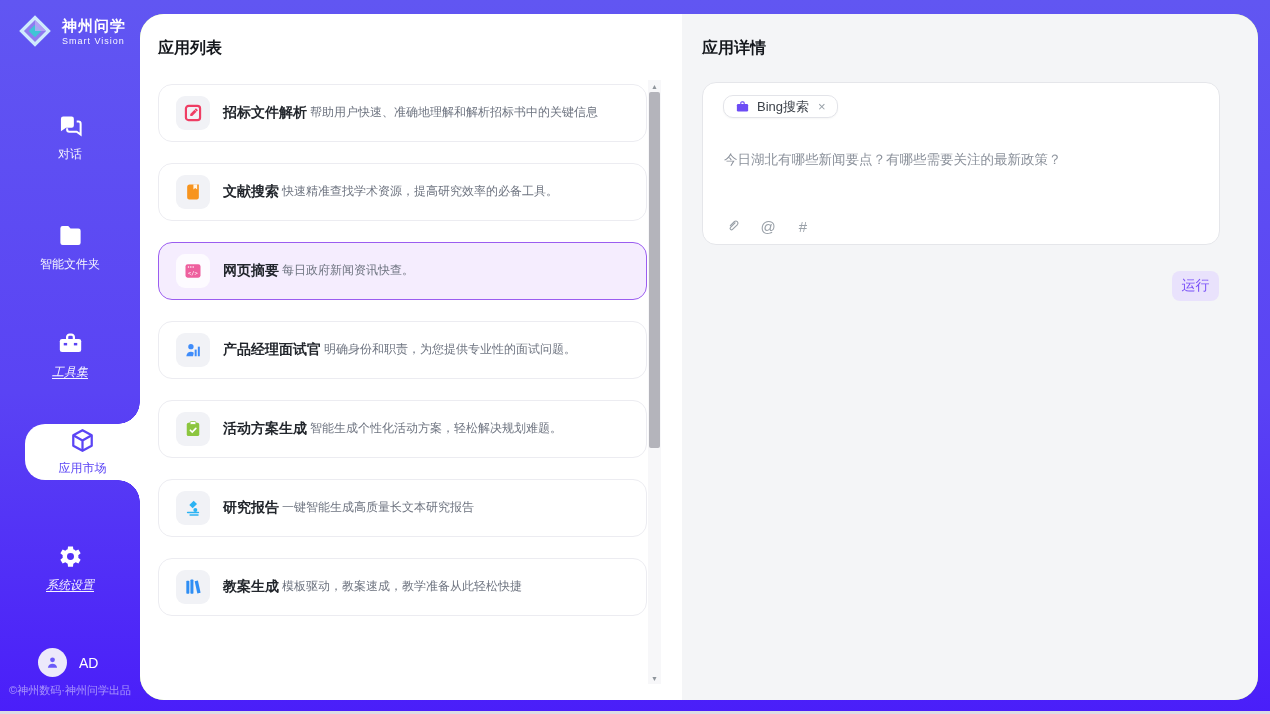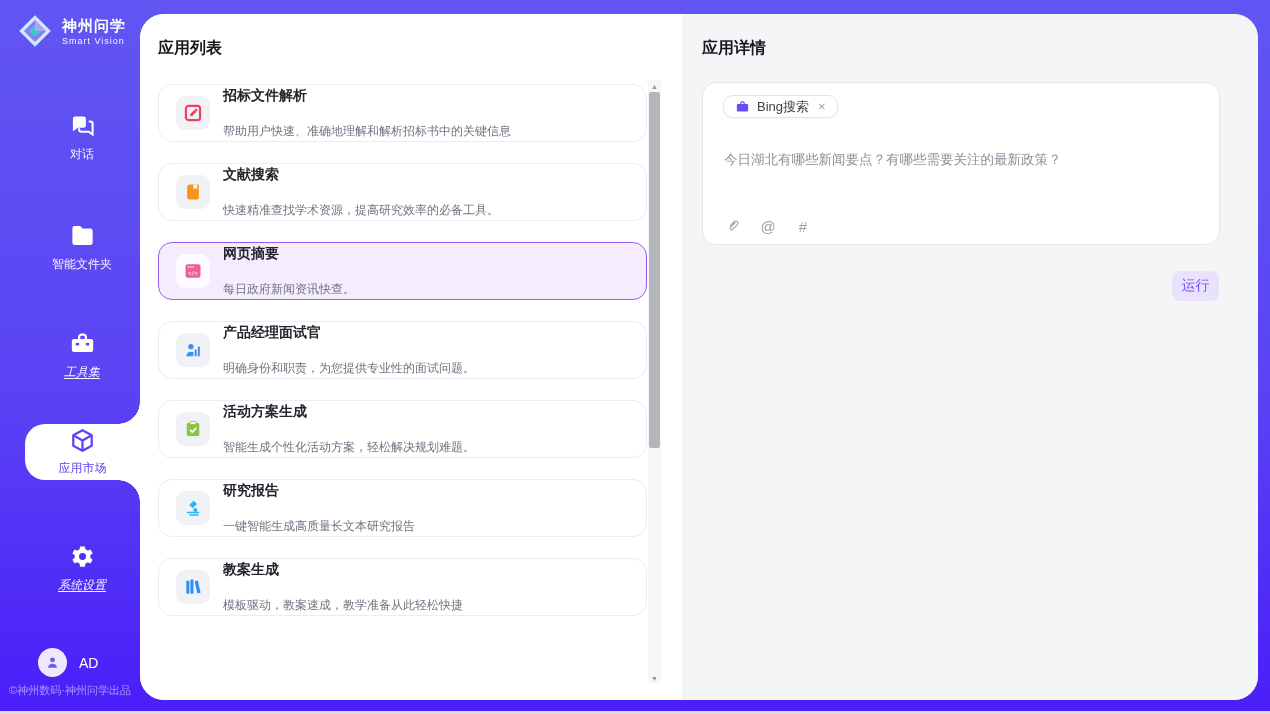--- a/index.html
+++ b/index.html
@@ -11,21 +11,21 @@
   }
   .bottom-line { position:absolute; left:0; right:0; bottom:0; height:3px; background:#dcdce4; }
 
   
   .sidebar { position:absolute; left:0; top:0; bottom:0; width:140px; color:#fff; }
   .logo { position:absolute; left:16px; top:12px; display:flex; align-items:center; gap:8px; }
   .logo-diamond { width:38px; height:38px; }
   .logo-name { font-size:15px; font-weight:bold; letter-spacing:1px; }
   .logo-tagline { font-size:9px; letter-spacing:1px; opacity:.95; }
 
-  .nav-item { position:absolute; left:12px; width:140px; display:flex; flex-direction:column; align-items:center; gap:7px; cursor:pointer; }
+  .nav-item { position:absolute; left:0; width:140px; display:flex; flex-direction:column; align-items:center; gap:7px; cursor:pointer; }
   .nav-item svg { width:27px; height:27px; }
   .nav-label { font-size:12px; color:rgba(255,255,255,.95); }
   .nav-label.u { text-decoration:underline; text-underline-offset:2px;font-style:italic; }
 
   .nav-active { position:absolute; left:25px; right:0; top:424px; height:56px;
     background:#fff; border-radius:20px 0 0 20px;
     display:flex; flex-direction:column; align-items:center; justify-content:center; gap:6px;
     color:#5b45f5; cursor:pointer; }
   .nav-active::before { content:''; position:absolute; right:0; top:-22px; width:22px; height:22px;
     background:radial-gradient(circle at 0 0, transparent 21.5px, #fff 22px); }
@@ -52,21 +52,21 @@
 
   
   .cards { position:absolute; left:18px; top:70px; width:489px; bottom:0; overflow:hidden; }
   .card { height:58px; margin-bottom:21px; background:#fff; border:1px solid #ececf1; border-radius:14px;
     display:flex; align-items:center; padding-left:17px; gap:13px; cursor:pointer; }
   .card.selected { background:#f5edfe; border:1.5px solid #9b5df0; }
   .app-icon { width:34px; height:34px; border-radius:9px; background:#f1f2f6; flex-shrink:0;
     display:flex; align-items:center; justify-content:center; }
   .card.selected .app-icon { background:#fdfbff; }
   .app-icon svg { width:20px; height:20px; }
-  .card-text { display:flex; flex-direction:column; gap:18px; }
+  .card-text { display:flex; gap:3px; }
   .card-title { font-size:14px; font-weight:bold; color:#22262c; }
   .card-desc { font-size:12px; color:#6e7480; }
 
   
   .scrollbar { position:absolute; left:508px; top:66px; bottom:16px; width:13px; background:#f7f7f9; }
   .sb-arrow { position:absolute; left:0; width:13px; height:12px; font-size:7px; color:#8f959c;
     display:flex; align-items:center; justify-content:center; cursor:pointer; }
   .sb-up { top:0; } .sb-down { bottom:0; }
   .sb-thumb { position:absolute; left:1px; top:12px; width:11px; height:356px; background:#b4b4bb; border-radius:2px; cursor:pointer; }
 

